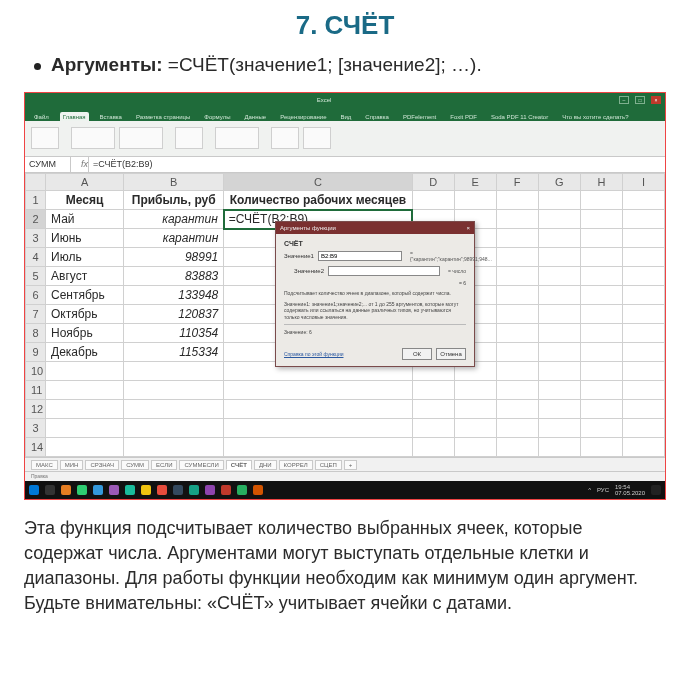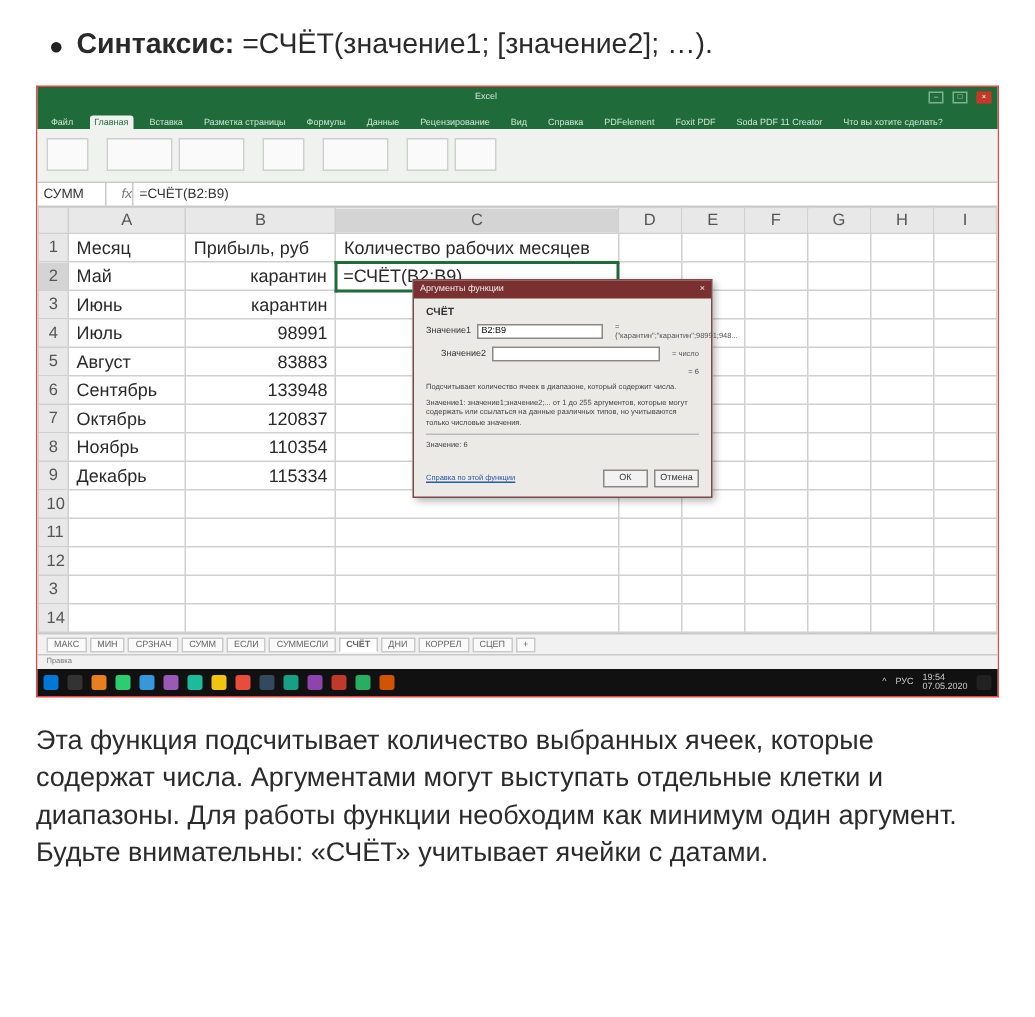--- a/index.html
+++ b/index.html
@@ -81,22 +81,22 @@
     padding: 2px 5px;
     height: 19px;
     white-space: nowrap;
     overflow: hidden;
   }
   thead th {
     background: #e8e8e8; color: #555; font-weight: 400; text-align: center; height: 16px; font-size: 11px;
   }
   thead th.sel, td.rowhdr.sel { background: #d4d4d4; }
   td.rowhdr { background: #e8e8e8; text-align: center; color: #555; font-size: 11px; }
-  td.bold { font-weight: 400; }
-  td.right { text-align: right; }
+  td.bold { font-weight: 700; text-align: center; }
+  td.right { text-align: right; font-style: italic; }
   td.formula {
     border: 2px solid #1f6b3a;
     padding: 1px 4px;
   }
 
   
   .dialog {
     position: absolute;
     left: 250px; top: 48px;
     width: 200px;
@@ -151,25 +151,26 @@
     font-size: 18px;
     line-height: 1.38;
     margin-top: 16px;
     color: #2b2b2b;
   }
 </style>
 </head>
 <body>
 
 <div class="page">
+  <h2 class="title">7. СЧЁТ</h2>
 
   <div class="bullet-row">
     <div class="bullet"></div>
     <div class="syntax-line">
-      <span class="syntax-label">Синтаксис:</span>
+      <span class="syntax-label">Аргументы:</span>
       <span>=СЧЁТ(значение1; [значение2]; …).</span>
     </div>
   </div>
 
   <div class="excel">
 
     <div class="ex-titlebar">
       <span></span>
       <span class="center">Excel</span>
       <span class="right">

